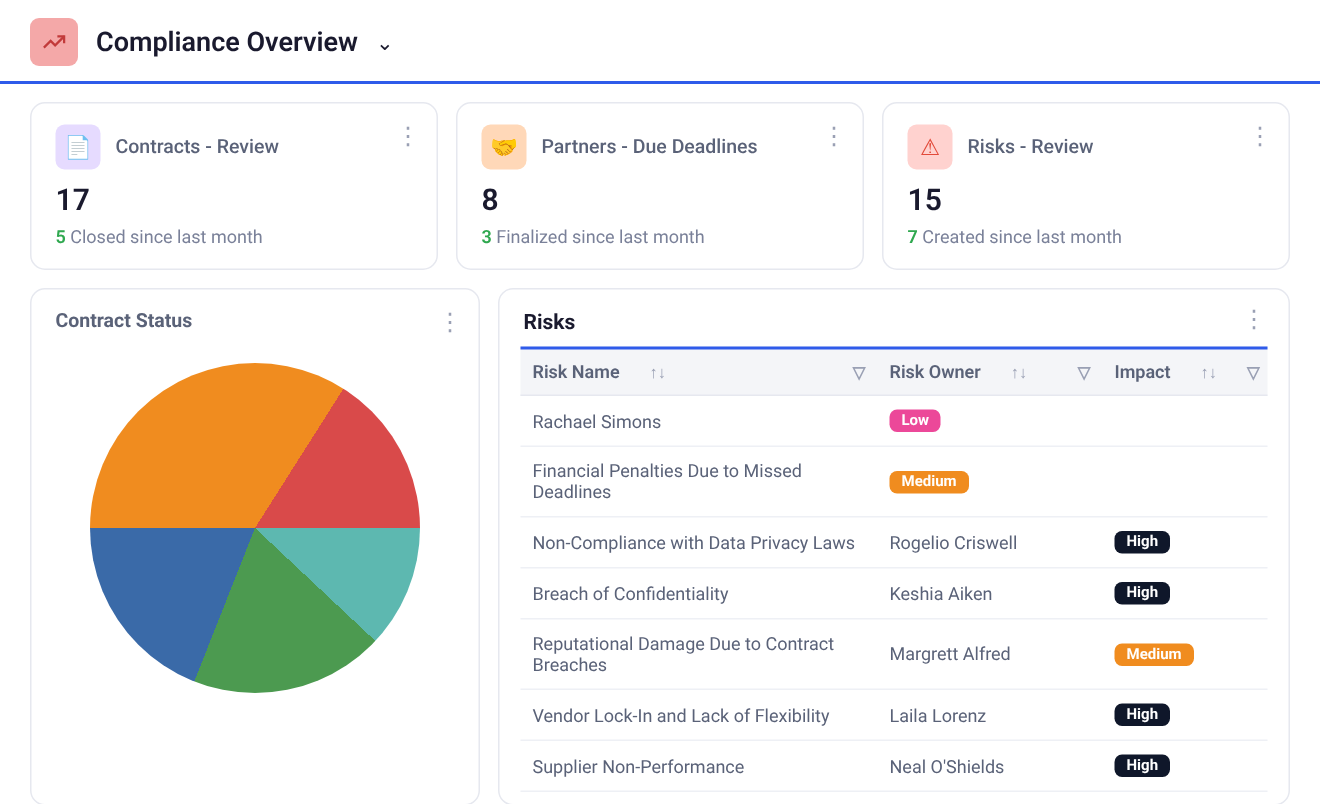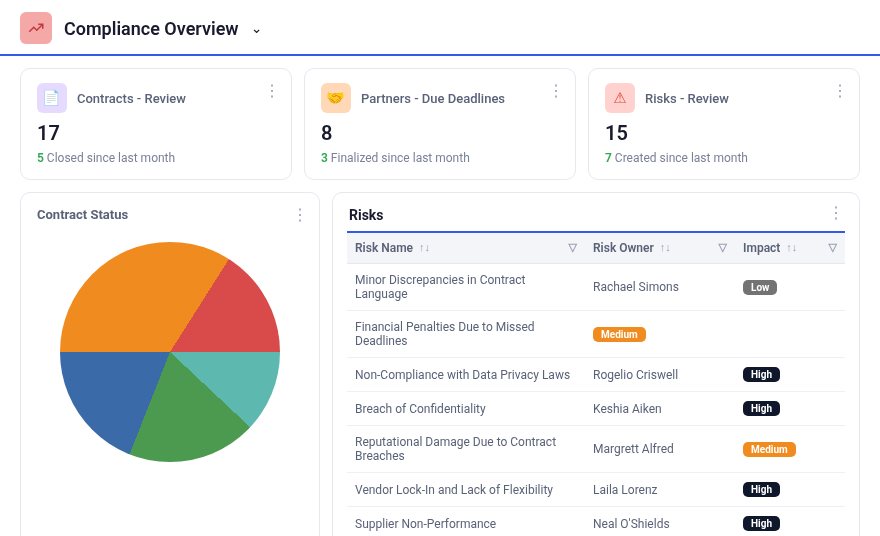--- a/index.html
+++ b/index.html
@@ -69,34 +69,34 @@
   .risks-head { display:flex; justify-content:space-between; }
   .risks-title { font-size: 14px; font-weight: 700; padding: 4px 2px 8px; }
   .risks-card { padding: 10px 14px 8px; }
   .table-headrow {
     display: grid;
     grid-template-columns: 1fr 150px 110px;
     border-top: 2px solid #2f5bea;
     background: #f4f5f8;
     border-bottom: 1px solid #e6e8ef;
   }
-  .th { font-size: 12px; font-weight: 600; color: #5a6278; padding: 8px 8px; display:flex; gap:6px; }
+  .th { font-size: 12px; font-weight: 600; color: #5a6278; padding: 8px 8px; display:flex; align-items:center; gap:20px; }
   .th .sort, .th .filter { color:#9aa0b4; font-size:11px; cursor:pointer; }
   .th .filter { margin-left:auto; }
   .tr {
     display: grid;
     grid-template-columns: 1fr 150px 110px;
     border-bottom: 1px solid #eef0f5;
   }
   .td { font-size: 12px; color: #5a6278; padding: 9px 8px; display:flex; align-items:center; }
   .badge {
     font-size: 10px; font-weight: 700; color:#fff;
     padding: 2px 8px; border-radius: 5px;
   }
-  .badge.low { background: #737373; }
+  .badge.low { background: #ec4899; }
   .badge.medium { background: #f08c1f; }
   .badge.high { background: #0f172a; }
 </style>
 </head>
 <body>
 
 <div class="header">
   <div class="header-icon">
     <svg viewBox="0 0 24 24">
         <polyline points="3 17 9 11 13 15 21 7"></polyline>
@@ -165,21 +165,20 @@
           <span class="filter">▽</span>
         </div>
       <div class="th">
           <span>Impact</span> 
           <span class="sort">↑↓</span>
           <span class="filter">▽</span>
         </div>
     </div>
     <div id="risks-body">
         <div class="tr">
-          <div class="td">Minor Discrepancies in Contract Language</div>
           <div class="td">Rachael Simons</div>
           <div class="td">
             <span class="badge low">Low</span>
           </div>
         </div>
         <div class="tr">
           <div class="td">Financial Penalties Due to Missed Deadlines</div>
           <div class="td">
             <span class="badge medium">Medium</span>
           </div>

